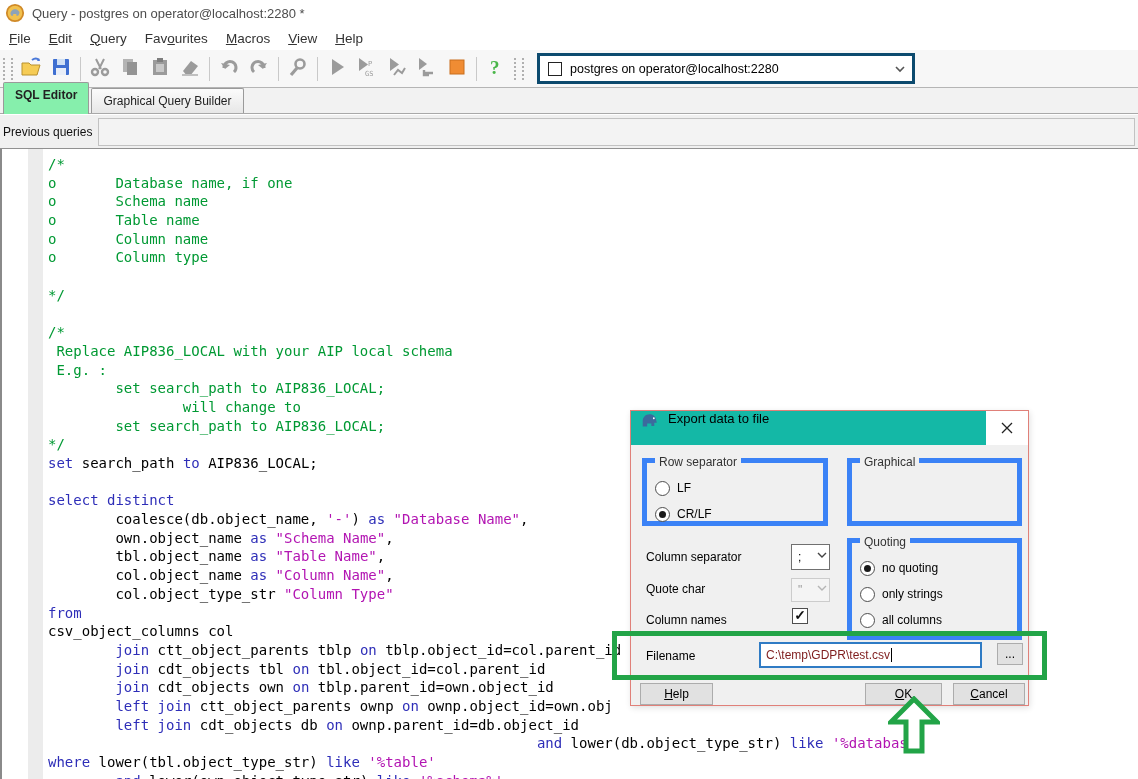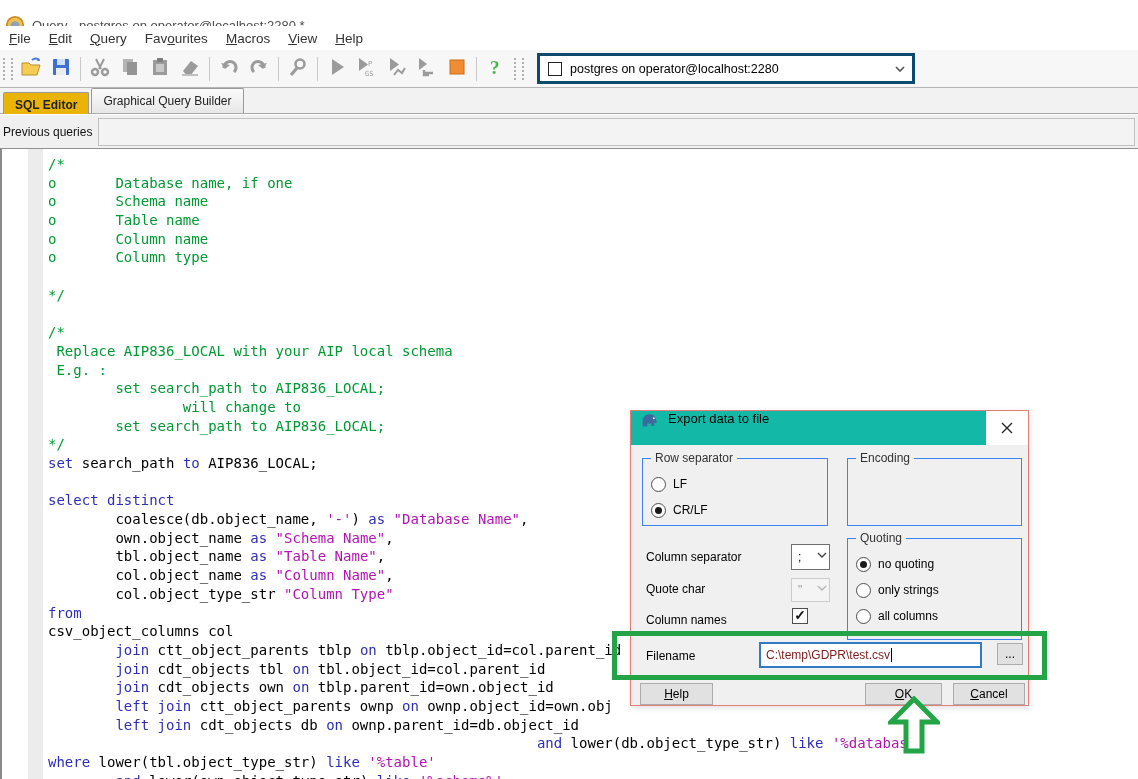--- a/index.html
+++ b/index.html
@@ -1,59 +1,59 @@
 <!DOCTYPE html>
 <html style="--c-comment: #009933; --c-keyword: #2e2eb8; --c-string: #b214b2; --c-anno: #22a447; --c-dlgborder: #e08079;"><head>
 <meta charset="utf-8">
 <style>
   html,body{margin:0;padding:0;}
   body{width:1138px;height:779px;position:relative;background:#fff;overflow:hidden;
        font-family:"Liberation Sans",sans-serif;-webkit-font-smoothing:antialiased;}
   
-  .titlebar{position:absolute;left:0;top:12px;width:1138px;height:26px;background:#fff;display:flex;align-items:center;}
+  .titlebar{position:absolute;left:0;top:0;width:1138px;height:26px;background:#fff;display:flex;align-items:center;}
   .titlebar .app-icon{width:20px;height:20px;margin-left:5px;}
   .titlebar .title-text{margin-left:7px;font-size:13px;color:#4d4d4d;}
   
   .menubar{position:absolute;left:0;top:26px;width:1138px;height:24px;background:#fff;display:flex;align-items:center;font-size:13.5px;color:#333;}
   .menu-item{padding:3px 9px;cursor:default;}
   .menu-item u{text-decoration:underline;}
   
   .toolbar{position:absolute;left:0;top:50px;width:1138px;height:37px;background:#f7f7f7;border-bottom:1px solid #b5b5b5;display:flex;align-items:center;}
   .grip{width:6px;height:22px;margin:0 3px;border-left:2px dotted #b0b0b0;border-right:2px dotted #b0b0b0;}
   .tb-btn{width:28px;height:28px;border:none;background:transparent;padding:2px;margin:0 1px;display:inline-flex;align-items:center;justify-content:center;}
   .tb-sep{width:1px;height:24px;background:#c9c9c9;margin:0 4px;}
   .tb-combo{display:inline-flex;align-items:center;width:372px;height:25px;background:#fff;border:3px solid #0c4a6e;margin-left:10px;}
   .tb-combo .cbx{width:12px;height:12px;border:1.5px solid #222;margin:0 8px;background:#fff;flex:0 0 auto;}
   .tb-combo .val{flex:1;font-size:12.5px;color:#000;white-space:nowrap;overflow:hidden;}
   .tb-combo .chev{width:24px;display:flex;justify-content:center;}
   
   .tabbar{position:absolute;left:0;top:88px;width:1138px;height:26px;background:#f2f2f2;border-bottom:1px solid #a9a9a9;display:flex;align-items:flex-end;padding-left:3px;box-sizing:border-box;}
   .tab{font-size:12px;padding:5px 11px;border:1px solid #9a9a9a;border-bottom:none;background:linear-gradient(#fbfbfb,#e7e7e7);margin-right:2px;border-radius:2px 2px 0 0;color:#222;}
-  .tab.active{background:#eab308;font-weight:bold;position:relative;top:1px;padding-bottom:2px;}
+  .tab.active{background:#86efac;font-weight:bold;position:relative;top:1px;padding-bottom:12px;}
   
   .prevbar{position:absolute;left:0;top:115px;width:1138px;height:33px;background:#f0f0f0;display:flex;align-items:center;}
   .prevbar .lbl{font-size:12px;color:#111;margin:0 6px 0 3px;white-space:nowrap;}
   .prevbar .combo{flex:1;height:26px;margin-right:3px;background:#f3f3f3;border:1px solid #c2c2c2;}
   
   .editor{position:absolute;left:0;top:148px;width:1138px;height:631px;background:#fff;border-top:1px solid #919191;box-sizing:border-box;}
   .editor .edge{position:absolute;left:0;top:0;bottom:0;width:2px;background:#8a8a8a;}
   .editor .gutter{position:absolute;left:28px;top:0;bottom:0;width:15px;background:#ececec;}
   #code{position:absolute;left:0;top:6px;right:0;padding-left:48px;font-family:"DejaVu Sans Mono",monospace;font-size:14px;line-height:18.7px;white-space:pre;}
   .code-line{height:18.7px;}
   .tok-c{color:var(--c-comment);}
   .tok-k{color:var(--c-keyword);}
   .tok-s{color:var(--c-string);}
   .tok-t{color:#000;}
   
   .dialog{position:absolute;left:630px;top:410px;width:399px;height:296px;background:#f0f0f0;border:1px solid var(--c-dlgborder);box-sizing:border-box;z-index:10;box-shadow:1px 2px 6px rgba(0,0,0,.12);}
   .dlg-titlebar{position:absolute;left:0;top:0;right:0;height:34px;background:#14b8a6;display:flex;align-items:flex-start;}
   .dlg-titlebar .dlg-icon{width:20px;height:20px;margin-left:9px;}
   .dlg-titlebar .dlg-title{margin-left:8px;font-size:13px;color:#000;}
   .dlg-close{position:absolute;right:0;top:0;width:42px;height:34px;display:flex;align-items:center;justify-content:center;background:#fff;border:none;}
-  .group{position:absolute;border:1px solid #3b82f6;box-sizing:border-box;}
+  .group{position:absolute;border:5px solid #3b82f6;box-sizing:border-box;}
   .group-label{position:absolute;top:-8px;left:8px;background:#f0f0f0;padding:0 4px;font-size:12px;color:#333;}
   .radios{position:absolute;left:8px;top:12px;right:4px;}
   .radio-row{display:flex;align-items:center;height:26px;}
   .radio{width:13px;height:13px;border:1px solid #4e4e4e;border-radius:50%;background:#fff;margin-right:7px;position:relative;flex:0 0 auto;}
   .radio.sel::after{content:"";position:absolute;left:3px;top:3px;width:7px;height:7px;border-radius:50%;background:#1a1a1a;}
   .radio-label{font-size:12px;color:#000;}
   .fld-label{position:absolute;font-size:12px;color:#000;}
   .combo-sm{position:absolute;display:flex;align-items:center;background:#fff;border:1px solid #707070;box-sizing:border-box;}
   .combo-sm .v{flex:1;font-size:12px;padding-left:6px;color:#000;}
   .combo-sm.disabled{background:#f4f4f4;border-color:#cccccc;}
@@ -241,21 +241,21 @@
           <span class="radio-label">LF</span>
         </div>
         <div class="radio-row">
           <span class="radio sel"></span>
           <span class="radio-label">CR/LF</span>
         </div>
       </div>
   </div>
 
   <div class="group" style="left:216px;top:47px;width:175px;height:68px;">
-    <span class="group-label">Encoding</span>
+    <span class="group-label">Graphical</span>
   </div>
 
   <div class="group" style="left:216px;top:127px;width:175px;height:102px;">
     <span class="group-label">Quoting</span>
     <div class="radios">
         <div class="radio-row">
           <span class="radio sel"></span>
           <span class="radio-label">no quoting</span>
         </div>
         <div class="radio-row">

